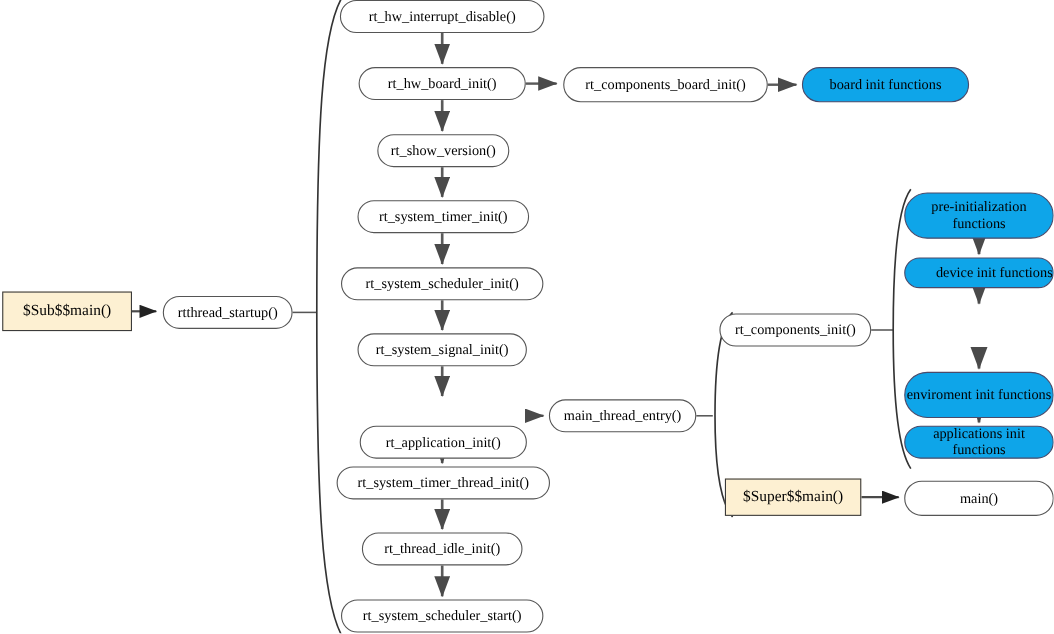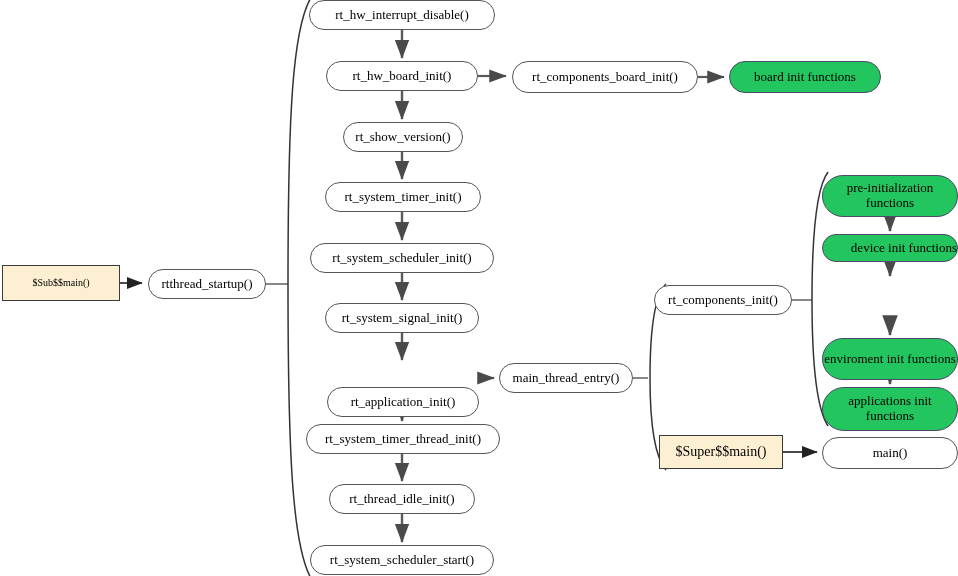--- a/index.html
+++ b/index.html
@@ -28,21 +28,21 @@
     color: #000000;
     font-size: 13px;
     white-space: nowrap;
   }
   .node.round {
     border: 1.2px solid #555555;
     border-radius: 999px;
     background: #ffffff;
   }
   .node.round.blue {
-    background: #22c55e;
+    background: #0ea5e9;
     border-color: #4a4a6a;
   }
   .node.rect {
     border: 1.4px solid #3b3b3b;
     background: #fdf0d2;
     border-radius: 0;
   }
   .node.wrap {
     white-space: normal;
     line-height: 1.14;
@@ -102,21 +102,21 @@
     <line x1="890" y1="321" x2="890" y2="335" stroke="#5a5a5a" stroke-width="2.6" marker-end="url(#arrow)"></line>
     <line x1="890" y1="380" x2="890" y2="384" stroke="#5a5a5a" stroke-width="2.6" marker-end="url(#arrow)"></line>
 
     <path d="M 312 -4 C 292 26, 288 120, 288 284 C 288 450, 292 548, 312 580" fill="none" stroke="#333333" stroke-width="1.5"></path>
 
     <path d="M 666 284 C 654 296, 650 334, 650 378 C 650 422, 654 456, 666 470" fill="none" stroke="#333333" stroke-width="1.5"></path>
 
     <path d="M 828 172 C 816 188, 812 240, 812 300 C 812 360, 816 408, 828 426" fill="none" stroke="#333333" stroke-width="1.5"></path>
   </svg>
 
-  <div class="node rect" style="left:2px; top:265px; width:118px; height:36px; font-size:10px;">
+  <div class="node rect" style="left:2px; top:265px; width:118px; height:36px; font-size:14px;">
     <span>$Sub$$main()</span>
   </div>
 
   <div class="node round" style="left:148px; top:269px; width:118px; height:30px;">
     <span>rtthread_startup()</span>
   </div>
 
   <div class="node round" style="left:309px; top:0px; width:186px; height:30px;">
     <span>rt_hw_interrupt_disable()</span>
   </div>
@@ -187,17 +187,17 @@
 
   <div class="node round blue" style="left:822px; top:234px; width:136px; height:28px;justify-content:flex-end;">
     <span>device init functions</span>
   </div>
 
 
   <div class="node round blue wrap" style="left:822px; top:338px; width:136px; height:42px;">
     <span>enviroment init functions</span>
   </div>
 
-  <div class="node round blue wrap" style="left:822px; top:387px; width:136px; height:44px;justify-content:center;">
+  <div class="node round blue wrap" style="left:822px; top:387px; width:136px; height:30px;justify-content:center;">
     <span>applications init functions</span>
   </div>
 
 </div>
 
 </body></html>

